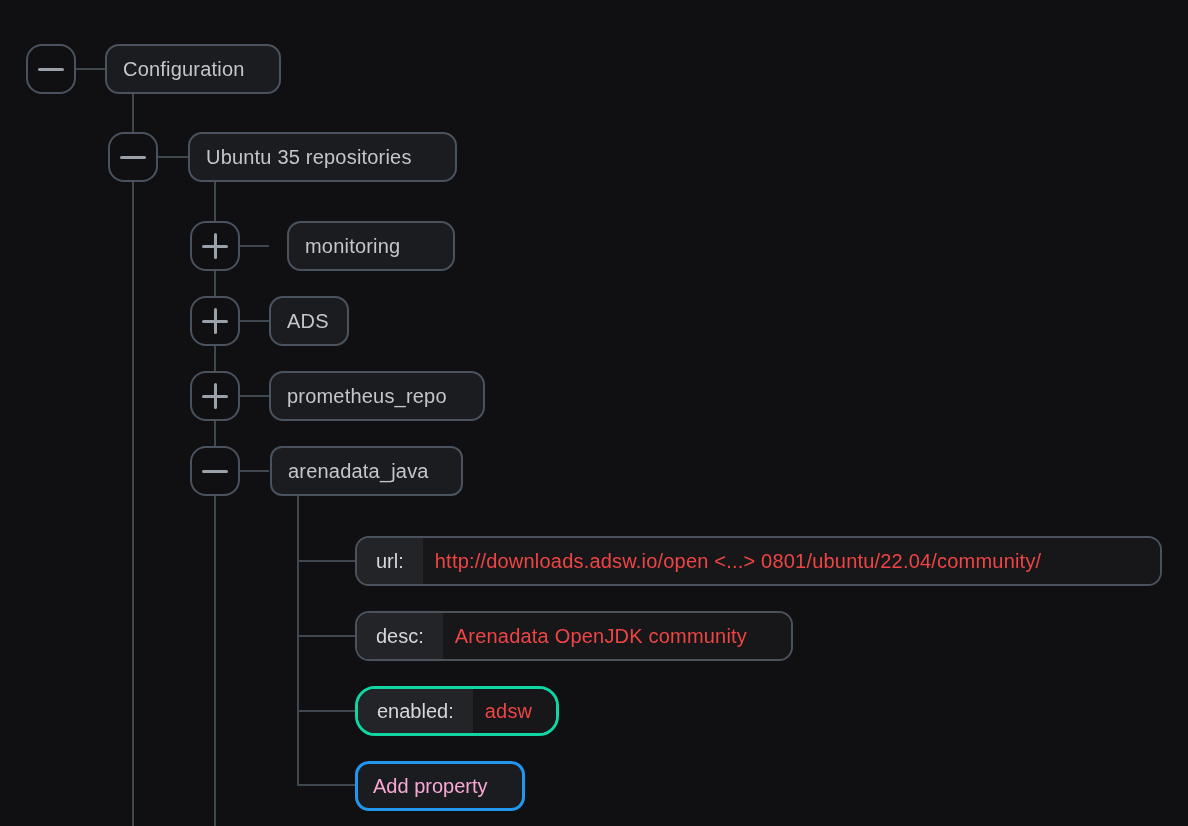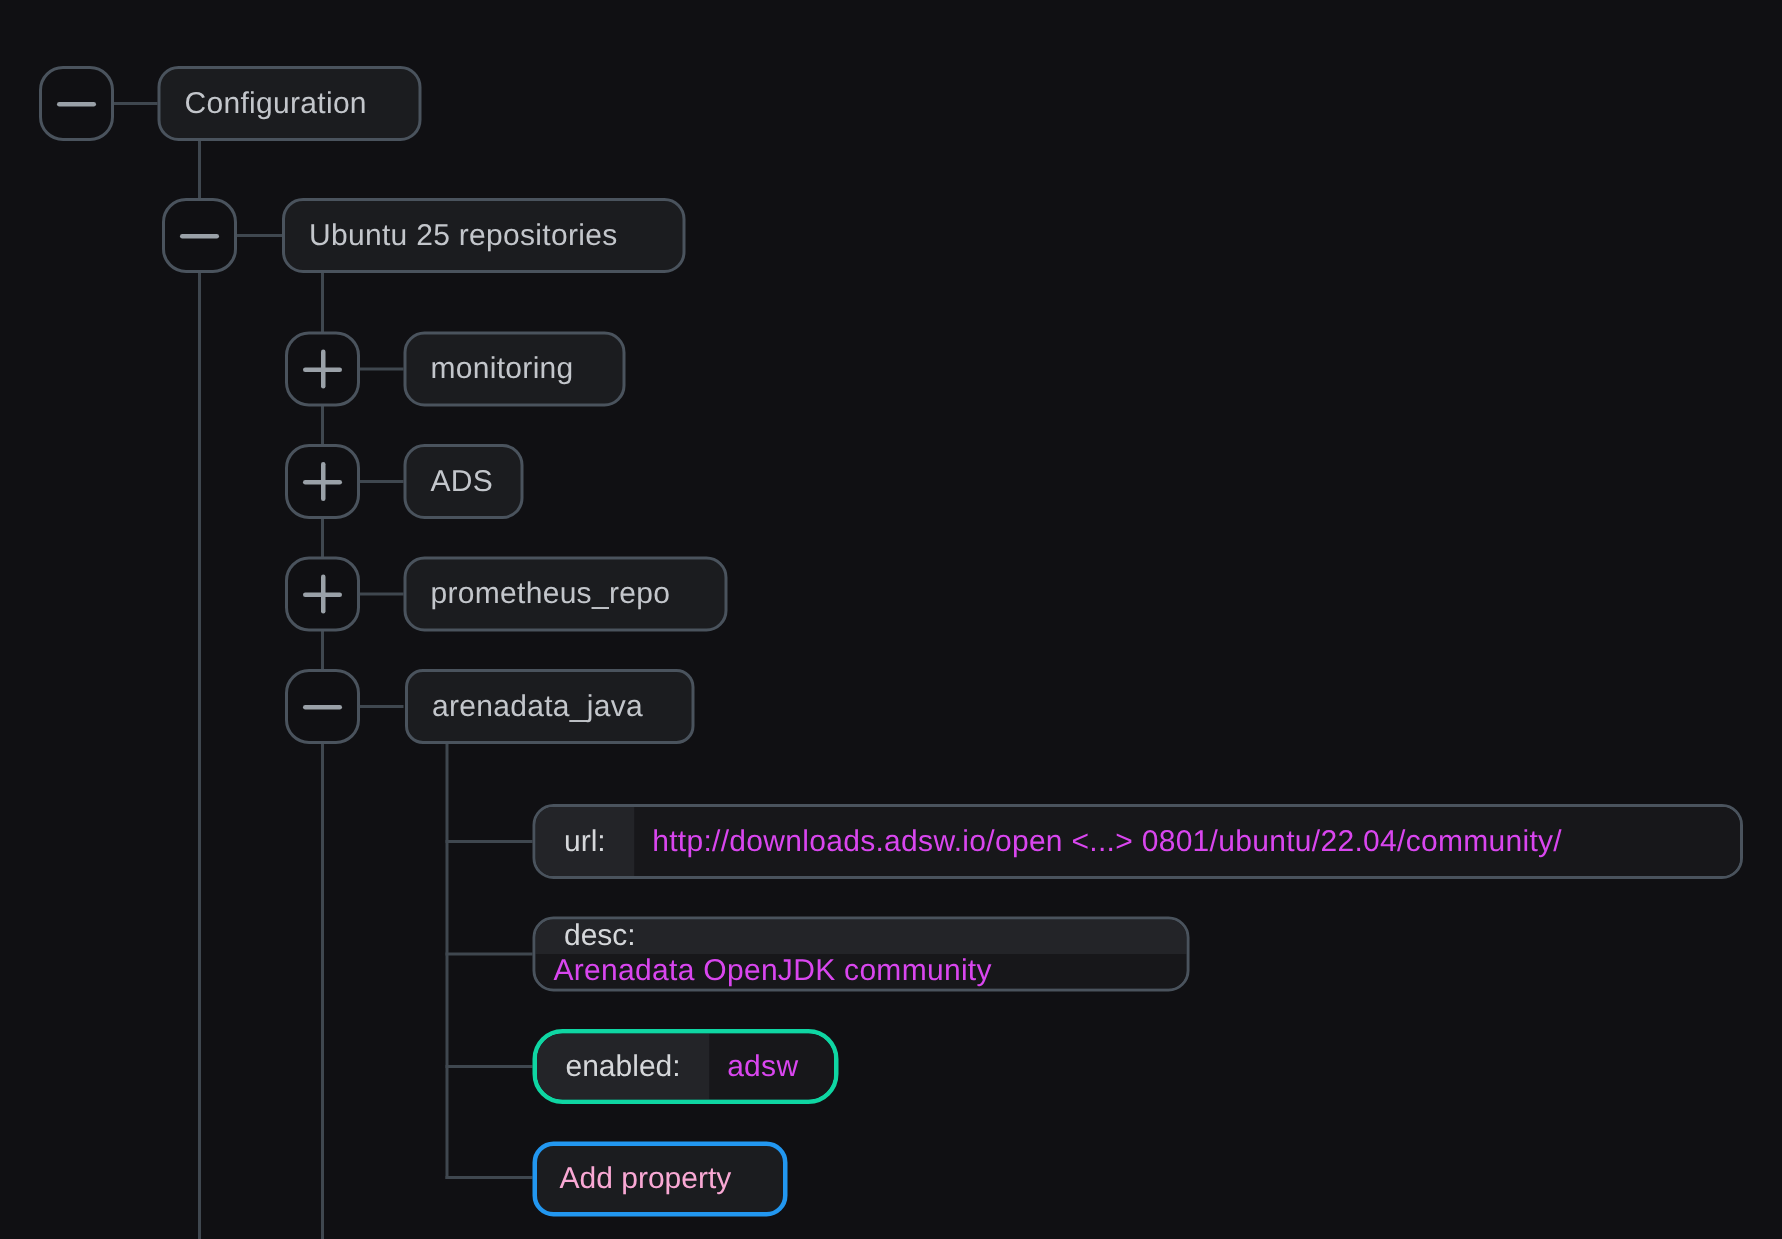--- a/index.html
+++ b/index.html
@@ -112,21 +112,21 @@
     padding: 0 19px;
     color: #d5d7da;
     font-size: 20px;
     white-space: nowrap;
     flex: none;
   }
   .field-value {
     display: flex;
     align-items: center;
     padding: 0 12px;
-    color: #d946ef;
+    color: #ef4444;
     font-size: 20px;
     white-space: nowrap;
     flex: 1;
     background: #17171a;
     letter-spacing: 0.2px;
     cursor: text;
   }
 
   
   .add-btn {
@@ -196,41 +196,41 @@
   <button class="toggle" style="left:190px; top:446px;">
     <span class="icon">
         <span class="bar-h"></span>
       </span>
   </button>
 
   <div class="node" style="left:105px; top:44px; width:176px;">
     <span class="node-label">Configuration</span>
   </div>
   <div class="node" style="left:188px; top:132px; width:269px;">
-    <span class="node-label">Ubuntu 25 repositories</span>
-  </div>
-  <div class="node" style="left:269px; top:221px; width:148px;">
+    <span class="node-label">Ubuntu 35 repositories</span>
+  </div>
+  <div class="node" style="left:287px; top:221px; width:168px;">
     <span class="node-label">monitoring</span>
   </div>
   <div class="node" style="left:269px; top:371px; width:216px;">
     <span class="node-label">prometheus_repo</span>
   </div>
   <div class="node" style="left:269px; top:296px; width:80px;">
     <span class="node-label">ADS</span>
   </div>
   <div class="node" style="left:270px; top:446px; width:193px;border-radius:12px;">
     <span class="node-label">arenadata_java</span>
   </div>
 
   <div class="field-row" style="left:355px; top:536px; width:807px;">
     <span class="field-key">url:</span>
     <span class="field-value">http://downloads.adsw.io/open &lt;...&gt; 0801/ubuntu/22.04/community/</span>
   </div>
 
-  <div class="field-row" style="left:355px; top:611px; width:438px;flex-direction:column;">
+  <div class="field-row" style="left:355px; top:611px; width:438px;">
     <span class="field-key">desc:</span>
     <span class="field-value">Arenadata OpenJDK community</span>
   </div>
 
   <div class="field-row focused" style="left:355px; top:686px; width:204px;border-radius:20px;">
     <span class="field-key">enabled:</span>
     <span class="field-value">adsw</span>
   </div>
 
   <button class="add-btn" style="left:355px; top:761px; width:170px;">

